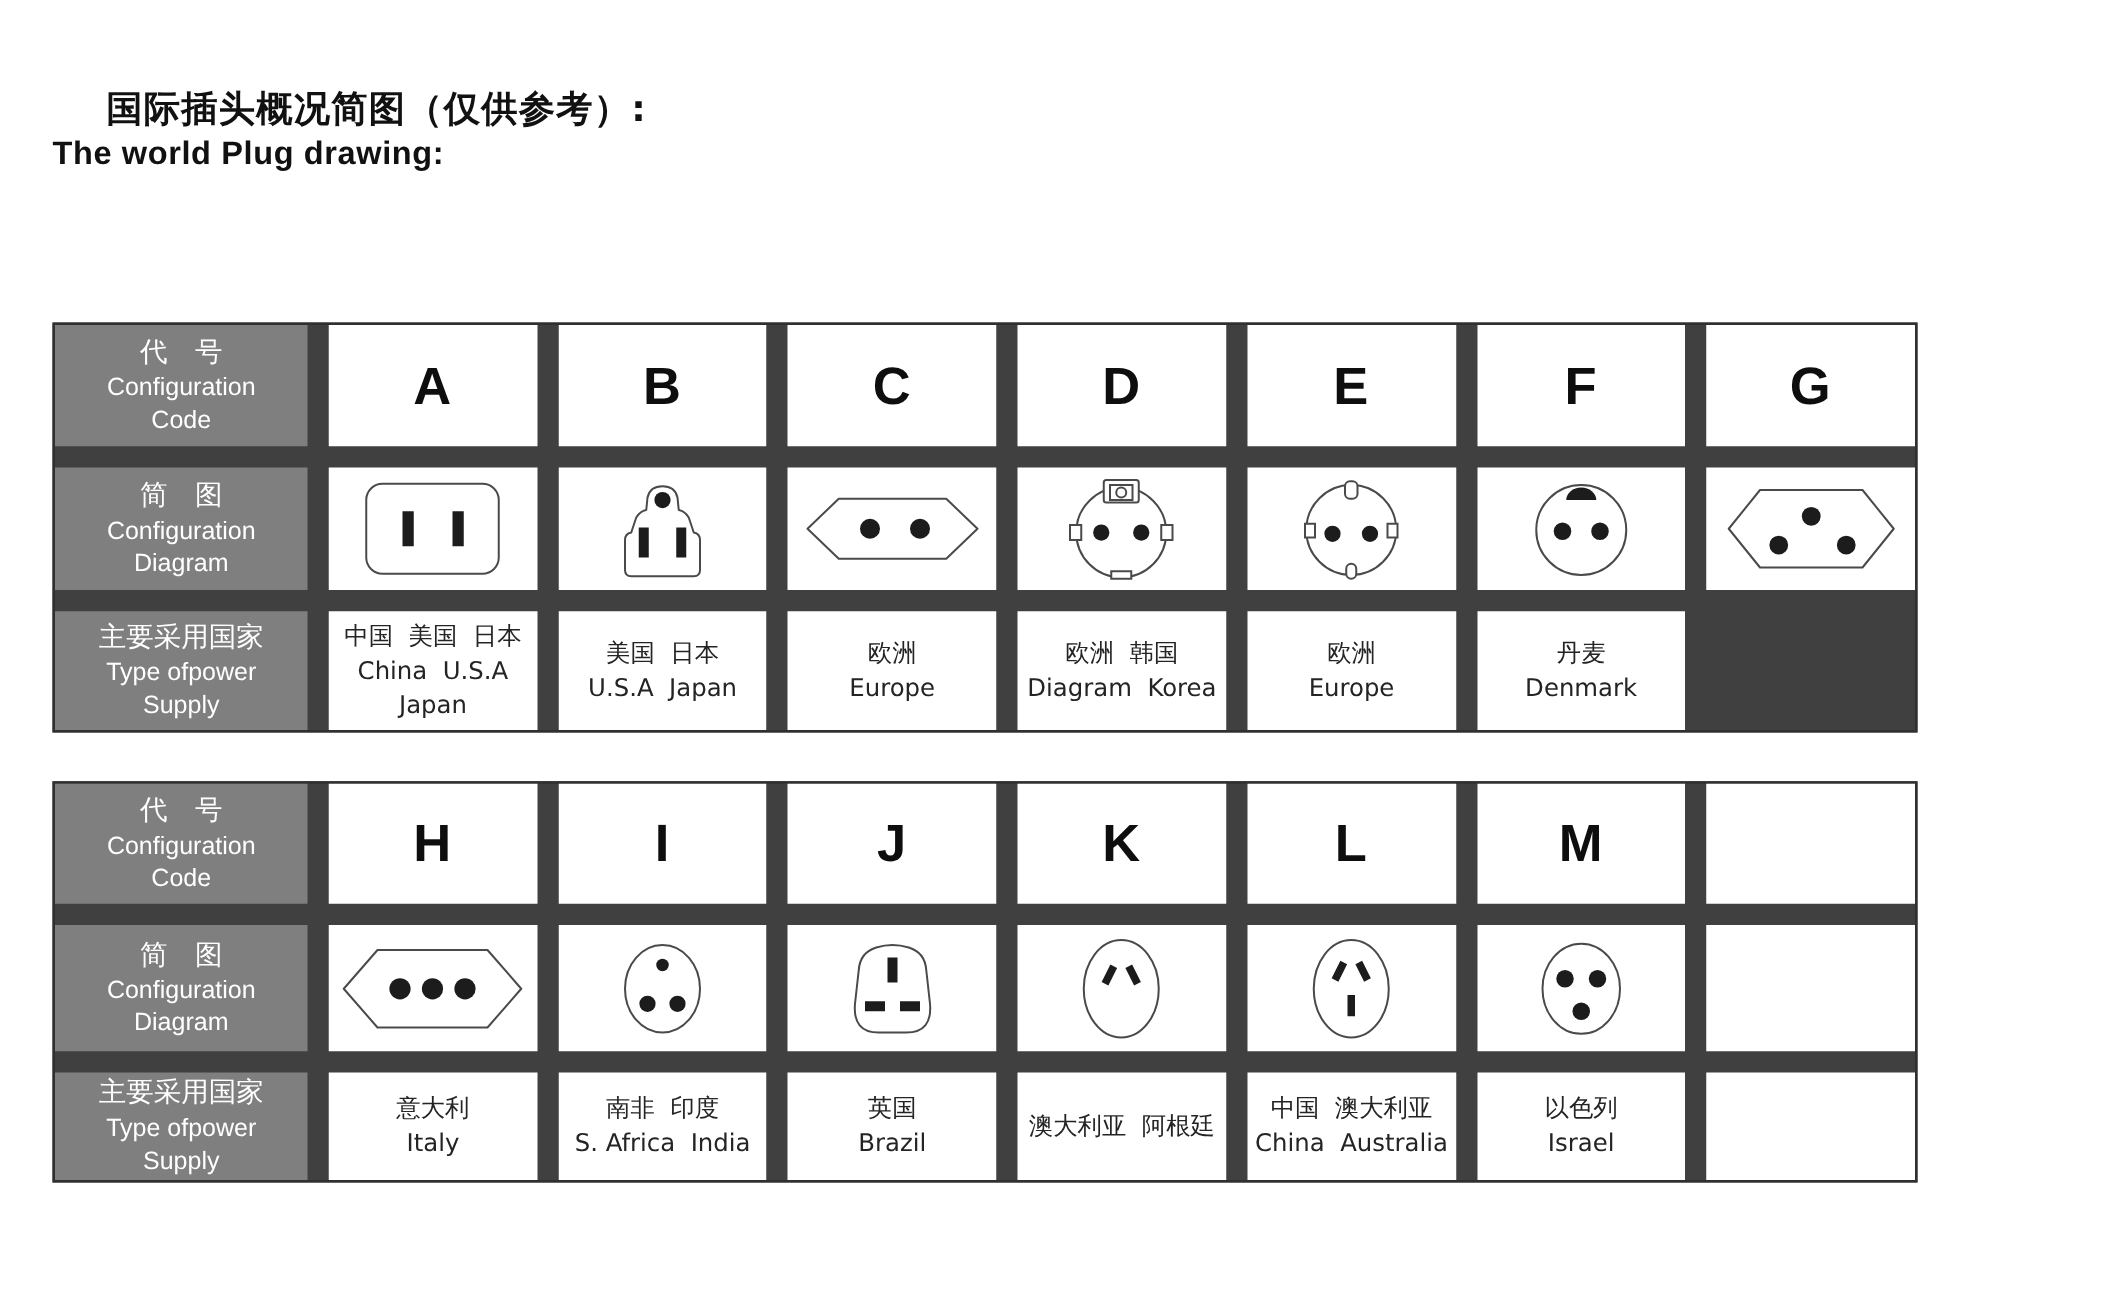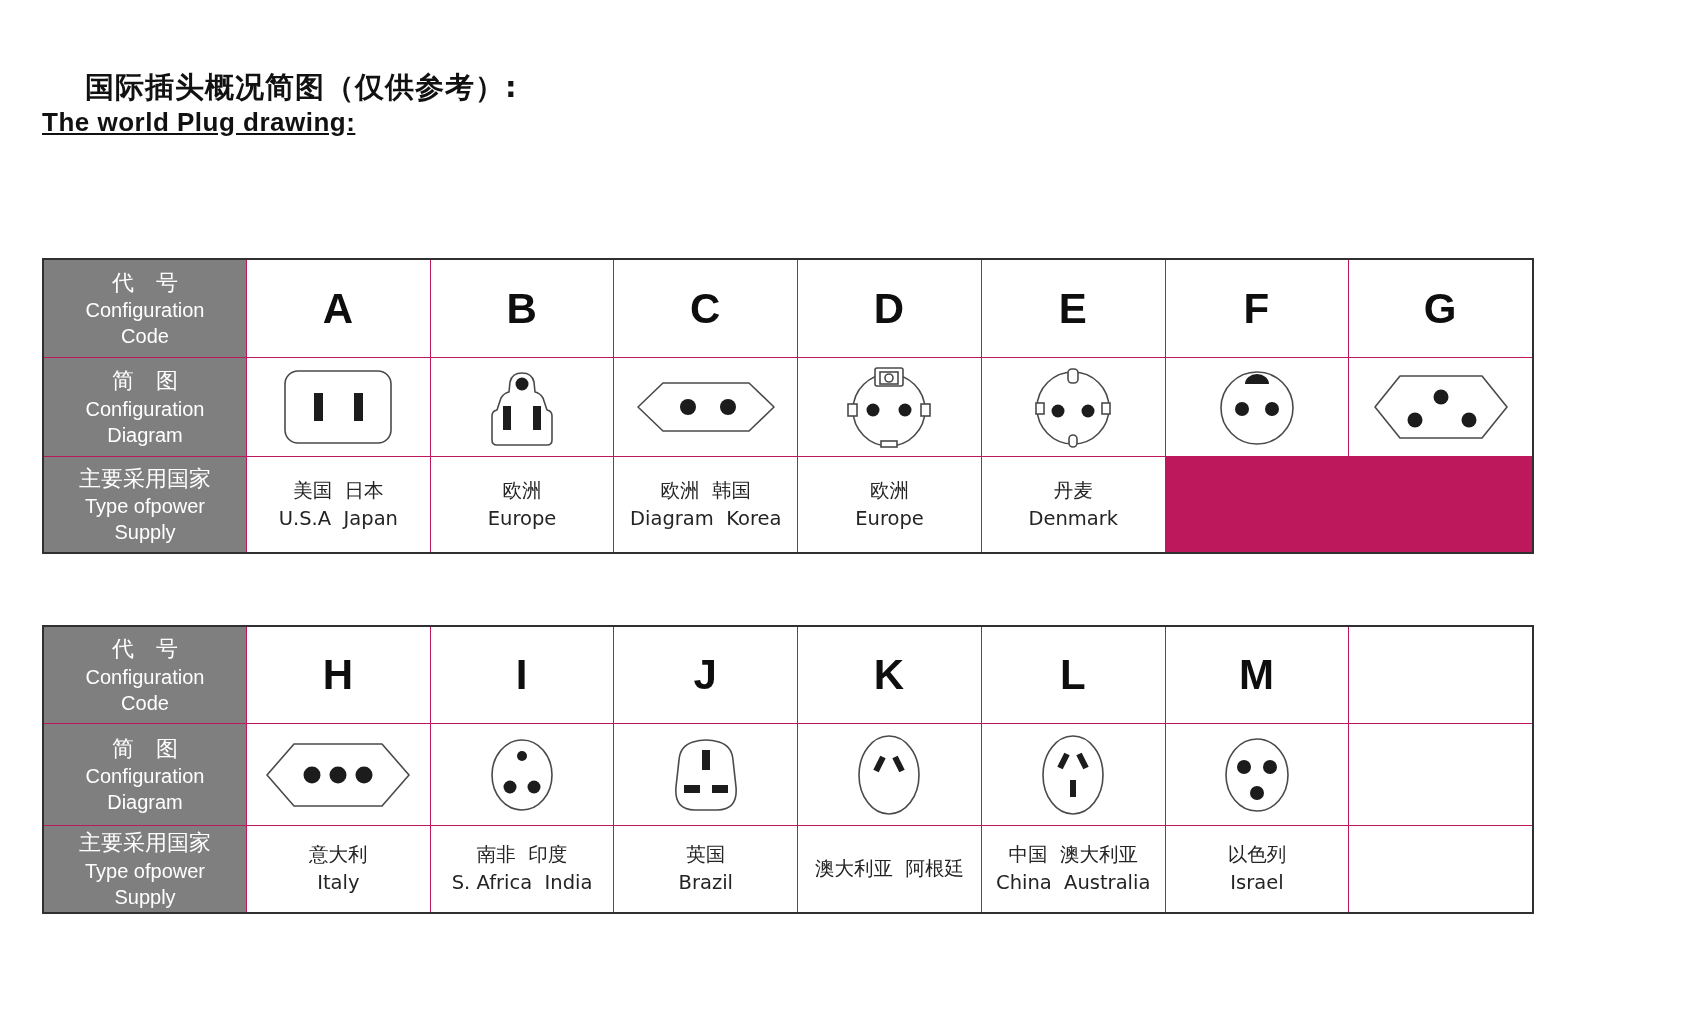--- a/index.html
+++ b/index.html
@@ -2,25 +2,25 @@
 <html><head>
 <meta charset="utf-8">
 <style>
   * { margin:0; padding:0; box-sizing:border-box; }
   body { background:#ffffff; font-family:"Liberation Sans", sans-serif; }
   .page { position:relative; width:1691px; height:1035px; background:#ffffff; overflow:hidden; }
 
   .title-zh { position:absolute; left:42px; top:68px; font-size:29px; font-weight:bold; color:#111;
               letter-spacing:1px; font-family:"DejaVu Sans","Liberation Sans",sans-serif;margin-left:43px; }
   .title-en { position:absolute; left:42px; top:107px; font-size:26px; font-weight:bold; color:#111;
-              letter-spacing:0.5px;text-decoration:underline; }
+              letter-spacing:0.5px; }
 
   .ptable { position:absolute; left:42px; width:1492px; display:grid;
             grid-template-columns:202px repeat(7, 1fr);
-            gap:1px; background:#be185d; border:2px solid #303030; }
+            gap:17px; background:#404040; border:2px solid #303030; }
   .t1 { top:258px; grid-template-rows:97px 98px 95px; }
   .t2 { top:625px; grid-template-rows:96px 101px 86px; }
 
   .cell { background:#ffffff; display:flex; flex-direction:column; align-items:center;
           justify-content:center; text-align:center; }
   .hcell { background:#7f7f7f; color:#ffffff; }
   .hcell .zh { font-size:22px; line-height:1.35; font-family:"DejaVu Sans","Liberation Sans",sans-serif; }
   .hcell .en { font-size:20px; line-height:1.3; }
   .ccell span { font-size:42px; font-weight:bold; color:#0e0e0e; letter-spacing:1px; }
   .ncell span { display:block; font-size:19.5px; color:#242424; line-height:1.42; white-space:pre-wrap;
@@ -137,20 +137,25 @@
         <circle class="pin" cx="96" cy="47" r="7.5"></circle>
       </svg>
     </div>
 
     <div class="cell hcell">
       <span class="zh">主要采用国家</span>
       <span class="en">Type ofpower</span>
       <span class="en">Supply</span>
     </div>
     <div class="cell ncell">
+      <span>中国  美国  日本</span>
+      <span>China  U.S.A</span>
+      <span>Japan</span>
+    </div>
+    <div class="cell ncell">
       <span>美国  日本</span>
       <span>U.S.A  Japan</span>
     </div>
     <div class="cell ncell">
       <span>欧洲</span>
       <span>Europe</span>
     </div>
     <div class="cell ncell">
       <span>欧洲  韩国</span>
       <span>Diagram  Korea</span>

